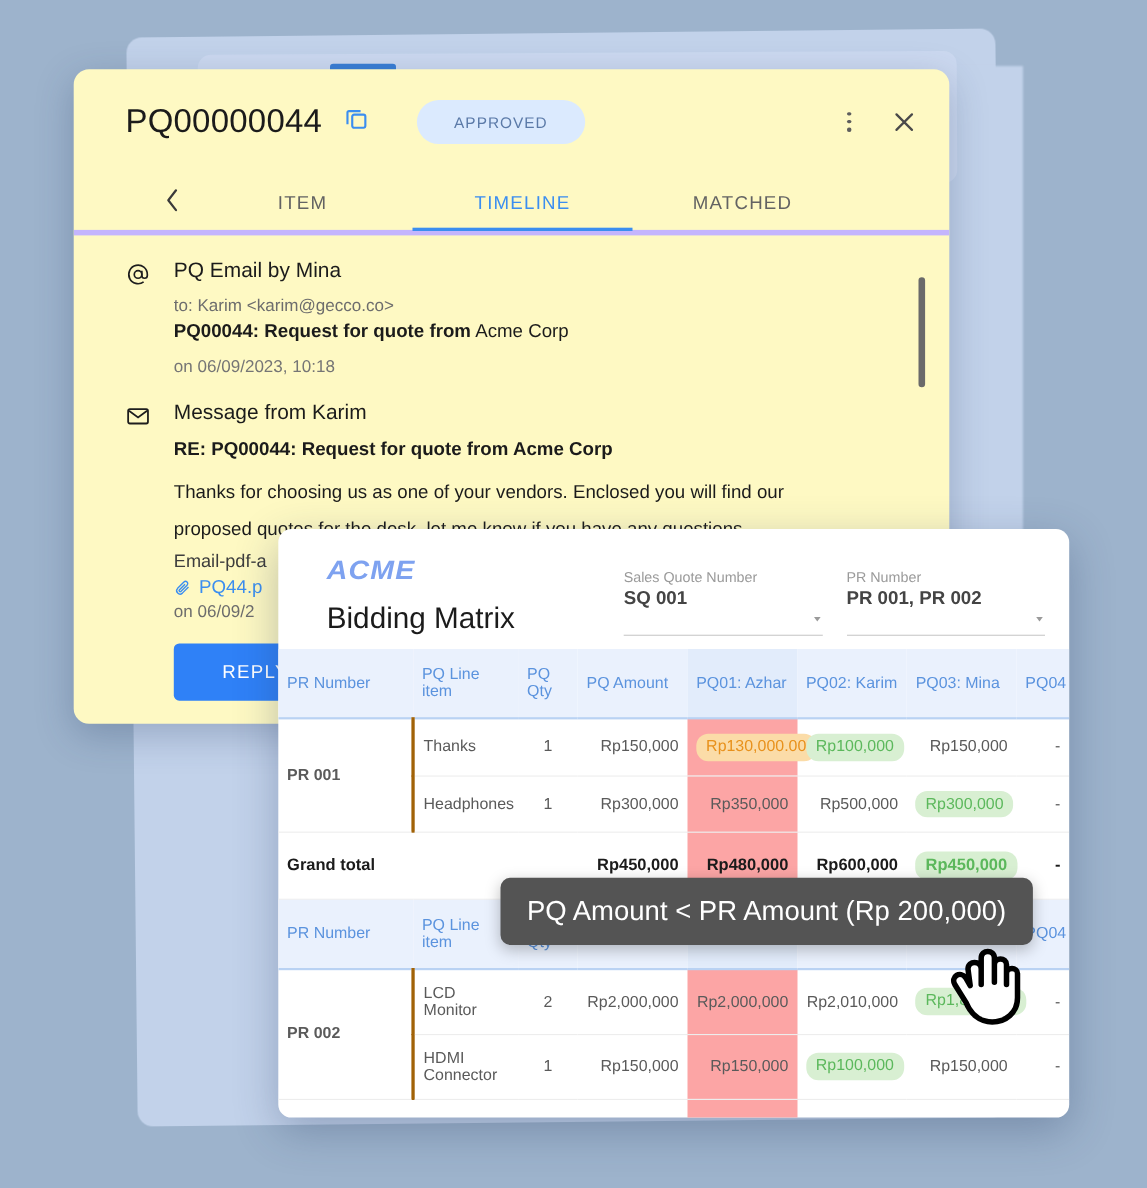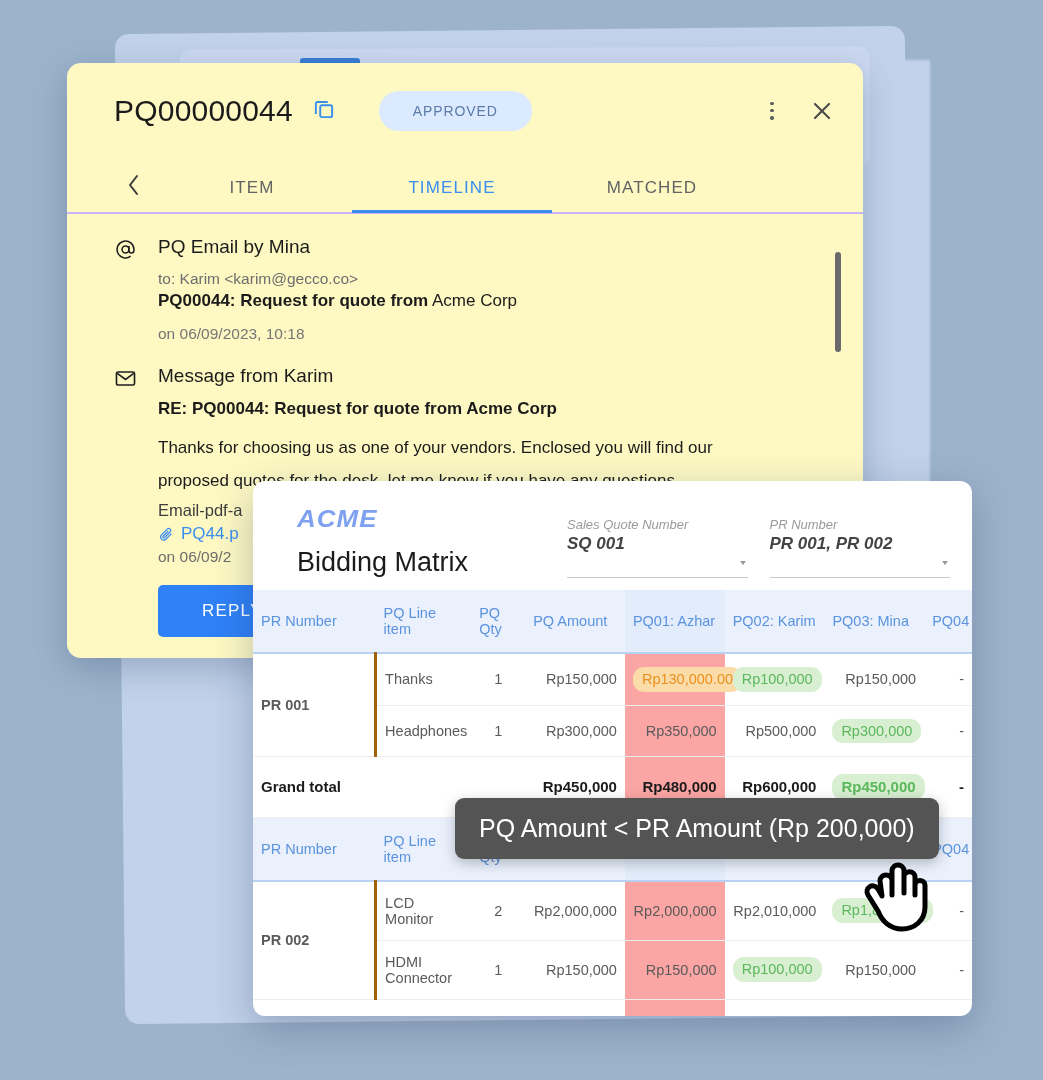--- a/index.html
+++ b/index.html
@@ -89,23 +89,23 @@
     color: #5e5e5e;
   }
   .kebab { width: 22px; height: 26px; display:flex; flex-direction:column;
     align-items:center; justify-content:space-between; padding:4px 0; }
   .kebab i { width: 3.5px; height: 3.5px; background:#5e5e5e; border-radius:50%; display:block; }
 
   
   .tabs {
     display: flex;
     align-items: flex-end;
-    padding: 0 47px;
+    padding: 0 70px;
     height: 56px;
-    border-bottom: 2px solid #c4b5fd;
+    border-bottom: 5px solid #c4b5fd;
   }
   .tab-back {
     width: 38px; color:#3a3a3a; font-size: 23px;
     background:none;border:none;cursor:pointer;
     padding-bottom: 12px; line-height: 1;
   }
   .tab {
     flex: 0 0 auto;
     text-align: center;
     font-size: 17px;
@@ -179,21 +179,21 @@
   .mx-head { display: flex; padding: 24px 22px 12px 44px; }
   .mx-brand { flex: 0 0 auto; width: 270px; }
   .mx-logo {
     font-size: 24px; font-weight: 700; font-style: italic;
     color: #7ea2f0; letter-spacing: 1px;
     font-family: "Liberation Sans", sans-serif;
     transform: scaleX(1.08);
     transform-origin: left center;
   }
   .mx-title { font-size: 27px; color: #1b1b1b; margin-top: 14px; }
-  .mx-fields { flex: 1 1 auto; display: flex; gap: 22px; padding-top: 12px; font-style: italic; }
+  .mx-fields { flex: 1 1 auto; display: flex; gap: 22px; padding-top: 12px; }
   .mx-field { flex: 1 1 0; border-bottom: 1px solid #c9c9c9; padding-bottom: 6px; position: relative; cursor: pointer;}
   .mx-field-label { font-size: 13px; color: #9a9a9a; margin-bottom: 2px; }
   .mx-field-value { font-size: 17px; color: #444; font-weight: 700; }
   .mx-caret {
     position: absolute; right: 2px; bottom: 12px;
     width: 0; height: 0;
     border-left: 3px solid transparent;
     border-right: 3px solid transparent;
     border-top: 4px solid #9a9a9a;
   }

